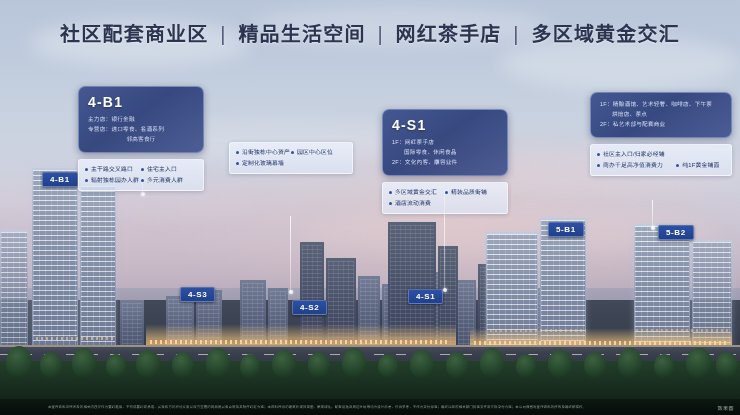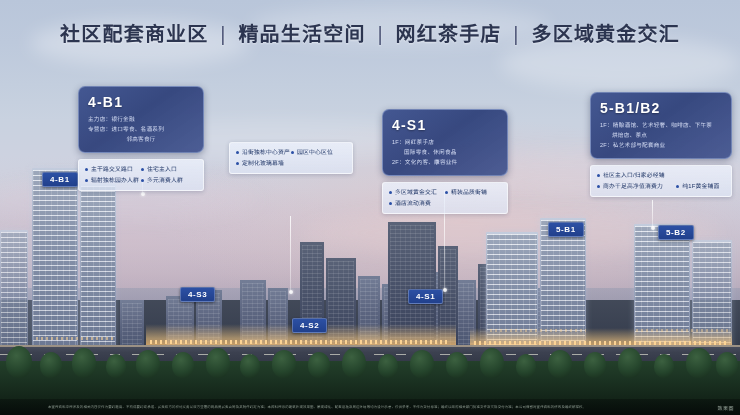--- a/index.html
+++ b/index.html
@@ -275,21 +275,21 @@
     <div class="tree" style="left:548px;width:24px;height:28px;"></div>
     <div class="tree" style="left:584px;width:22px;height:26px;"></div>
     <div class="tree" style="left:618px;width:24px;height:30px;"></div>
     <div class="tree" style="left:654px;width:20px;height:24px;"></div>
     <div class="tree" style="left:686px;width:26px;height:30px;"></div>
     <div class="tree" style="left:716px;width:22px;height:26px;"></div>
   </div>
 
   <div class="tag" style="left:42px;top:172px;">4-B1</div>
   <div class="tag" style="left:180px;top:287px;">4-S3</div>
-  <div class="tag" style="left:292px;top:300px;margin-top:18px;">4-S2</div>
+  <div class="tag" style="left:292px;top:300px;">4-S2</div>
   <div class="tag" style="left:408px;top:289px;">4-S1</div>
   <div class="tag" style="left:548px;top:222px;">5-B1</div>
   <div class="tag" style="left:658px;top:225px;">5-B2</div>
 
   <div class="leader" style="left:142px;top:178px;height:16px;">
       <div class="nub"></div>
     </div>
   <div class="leader" style="left:290px;top:216px;height:76px;">
       <div class="nub"></div>
     </div>
@@ -366,21 +366,20 @@
         </div>
       <div class="bi">
           <span class="dot"></span>
           <span>酒店流动消费</span>
         </div>
     </div>
   </div>
 
   <div class="callout" style="left:590px;top:92px;width:142px;">
     <div class="card">
-      <div class="code">5-B1/B2</div>
       <div class="lines">
         <div>1F：精酿酒馆、艺术轻奢、咖啡店、下午茶</div>
         <div class="indent">烘焙店、茶点</div>
         <div>2F：私艺术部与配套商业</div>
       </div>
     </div>
     <div class="bullets">
       <div class="bi" style="width:100%">
           <span class="dot"></span>
           <span>社区主入口/归家必经铺</span>

